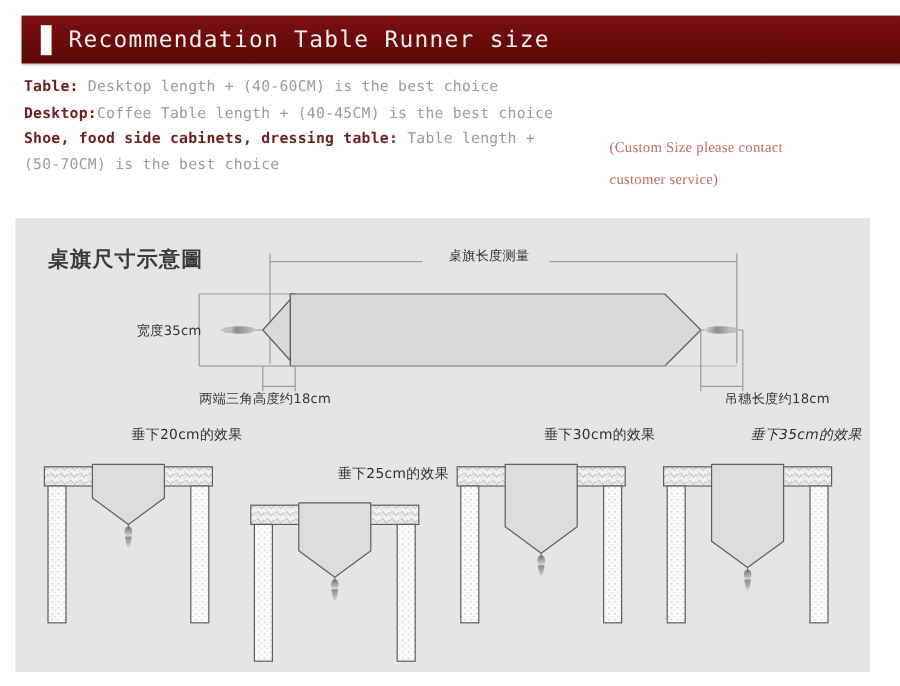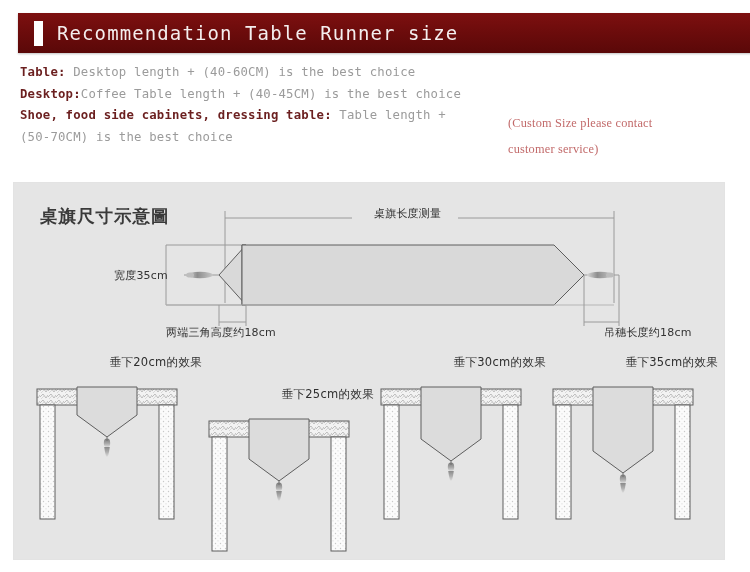--- a/index.html
+++ b/index.html
@@ -340,21 +340,21 @@
           <path d="M45 12 L105 12 L105 64 L75 86 L45 64 Z" fill="#dcdcdc" stroke="#5e5e5e" stroke-width="1" stroke-linejoin="round"></path>
           <g>
             <ellipse cx="75" cy="92" rx="3.2" ry="4.4" fill="url(#tsl3)"></ellipse>
             <path d="M72.2 96 Q75 116 77.8 96 Z" fill="url(#tsl3)" opacity="0.85"></path>
             <line x1="75" y1="86" x2="75" y2="90" stroke="#6f6f6f" stroke-width="0.9"></line>
           </g>
         </svg>
       </div>
     </div>
 
-    <div class="table-cell" style="left:534px;">
+    <div class="table-cell" style="left:534px;font-style:italic;">
       <div class="cell-label">垂下35cm的效果</div>
       <div class="cell-art">
         <svg width="170" height="175" viewBox="0 0 170 175">
           <defs>
             <pattern id="marble4" width="8" height="6" patternUnits="userSpaceOnUse">
               <rect width="8" height="6" fill="#f2f2f2"></rect>
               <path d="M0 4 L3 1 L6 5 L8 2" stroke="#a8a8a8" stroke-width="0.7" fill="none"></path>
               <path d="M1 6 L4 3" stroke="#c4c4c4" stroke-width="0.6" fill="none"></path>
             </pattern>
             <pattern id="legdot4" width="5" height="5" patternUnits="userSpaceOnUse">

